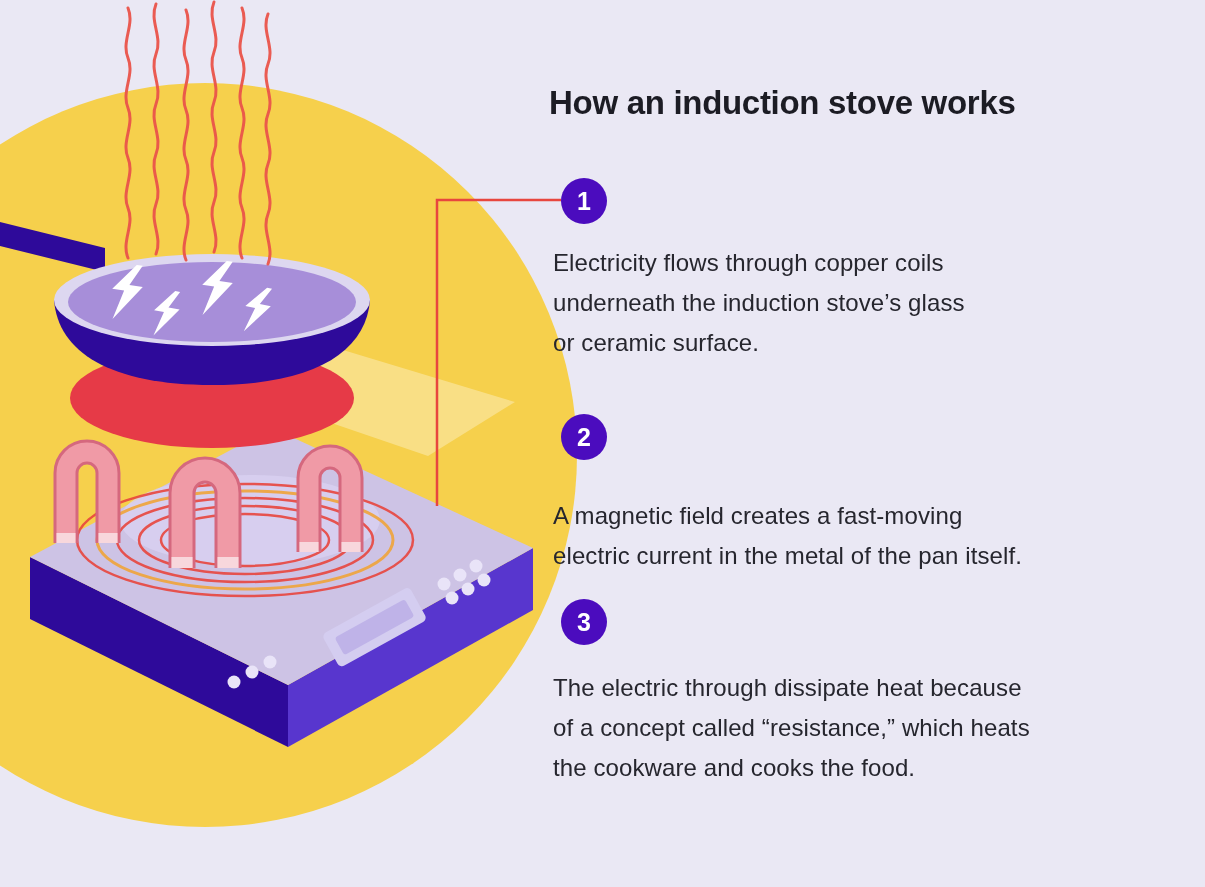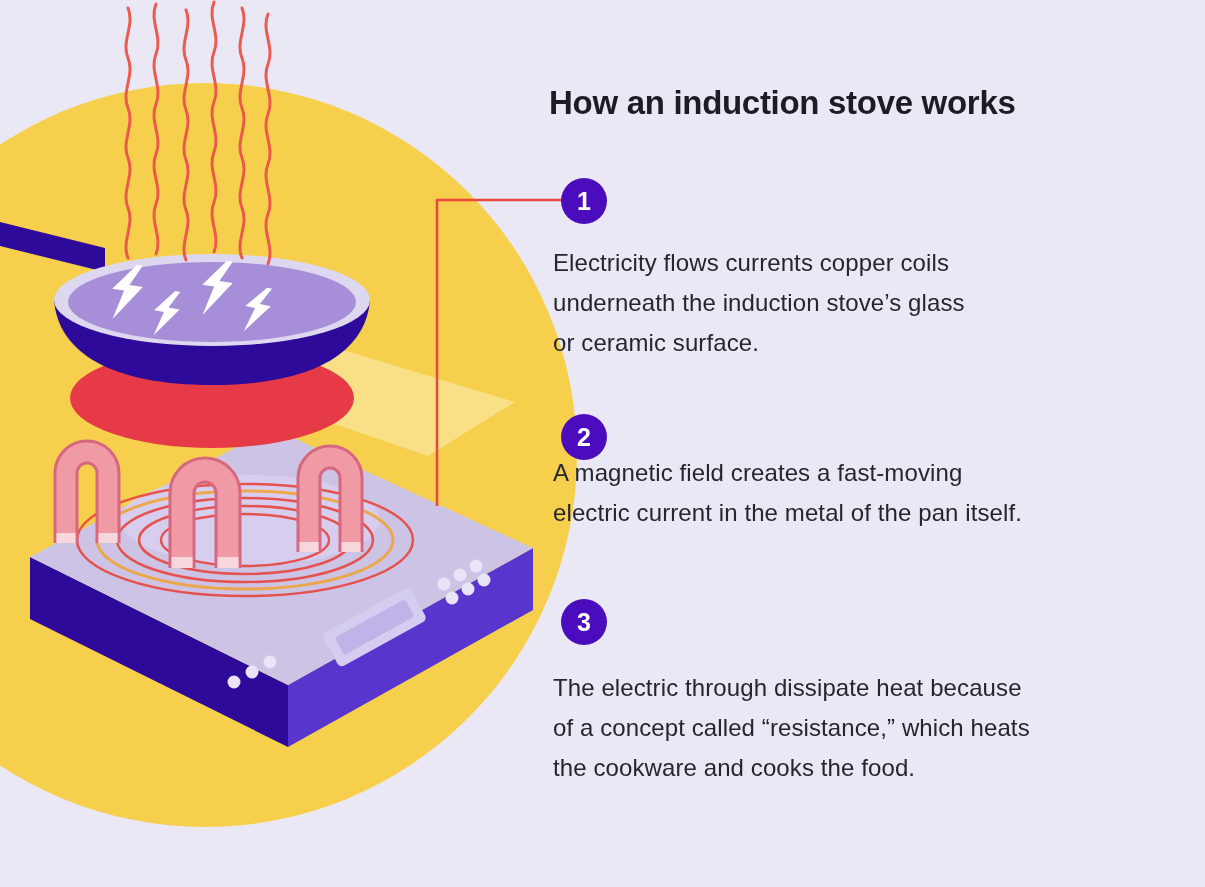--- a/index.html
+++ b/index.html
@@ -7,21 +7,21 @@
   body { font-family:"Liberation Sans", sans-serif; }
   .canvas { position:relative; width:1205px; height:887px; background:var(--bg,#eae8f4); overflow:hidden;padding-left:32px; }
   .illustration { position:absolute; left:0; top:0; }
   .page-title { position:absolute; left:549px; top:84px; font-size:33px; font-weight:700; color:var(--title,#1c1c24); letter-spacing:-0.3px; }
   .badge { position:absolute; width:46px; height:46px; border-radius:50%; background:var(--purple,#4b0cbe); color:#fff; font-size:25px; font-weight:700; display:flex; align-items:center; justify-content:center; }
   .step-text { position:absolute; font-size:24px; line-height:40px; color:var(--text,#26262e); white-space:pre-line; letter-spacing:0.1px; }
   .b1 { left:561px; top:178px; }
   .b2 { left:561px; top:414px; }
   .b3 { left:561px; top:599px; }
   .t1 { left:553px; top:243px; }
-  .t2 { left:553px; top:453px; }
+  .t2 { left:553px; top:496px; }
   .t3 { left:553px; top:668px; }
 </style>
 </head>
 <body>
 
 <div class="canvas">
 
   <svg class="illustration" width="1205" height="887" viewBox="0 0 1205 887">
 
     <circle cx="205" cy="455" r="372" style="fill:var(--yellow,#f6d04c)"></circle>
@@ -105,21 +105,21 @@
       <path d="M242,8  c7,17 -7,33 0,50 c7,17 -7,33 0,50 c7,17 -7,33 0,50 c7,17 -7,33 0,50 c7,17 -7,33 0,50"></path>
       <path d="M268,14 c-7,17 7,33 0,50 c-7,17 7,33 0,50 c-7,17 7,33 0,50 c-7,17 7,33 0,50 c-7,17 7,33 0,50"></path>
     </g>
 
     <polyline points="561,200 437,200 437,506" fill="none" style="stroke:var(--red,#e8463e)" stroke-width="2.5"></polyline>
   </svg>
 
   <h1 class="page-title">How an induction stove works</h1>
 
   <div class="badge b1">1</div>
-  <p class="step-text t1">Electricity flows currents copper coils
+  <p class="step-text t1">Electricity flows through copper coils
 underneath the induction stove’s glass
 or ceramic surface.</p>
 
   <div class="badge b2">2</div>
   <p class="step-text t2">A magnetic field creates a fast-moving
 electric current in the metal of the pan itself.</p>
 
   <div class="badge b3">3</div>
   <p class="step-text t3">The electric through dissipate heat because
 of a concept called “resistance,” which heats

